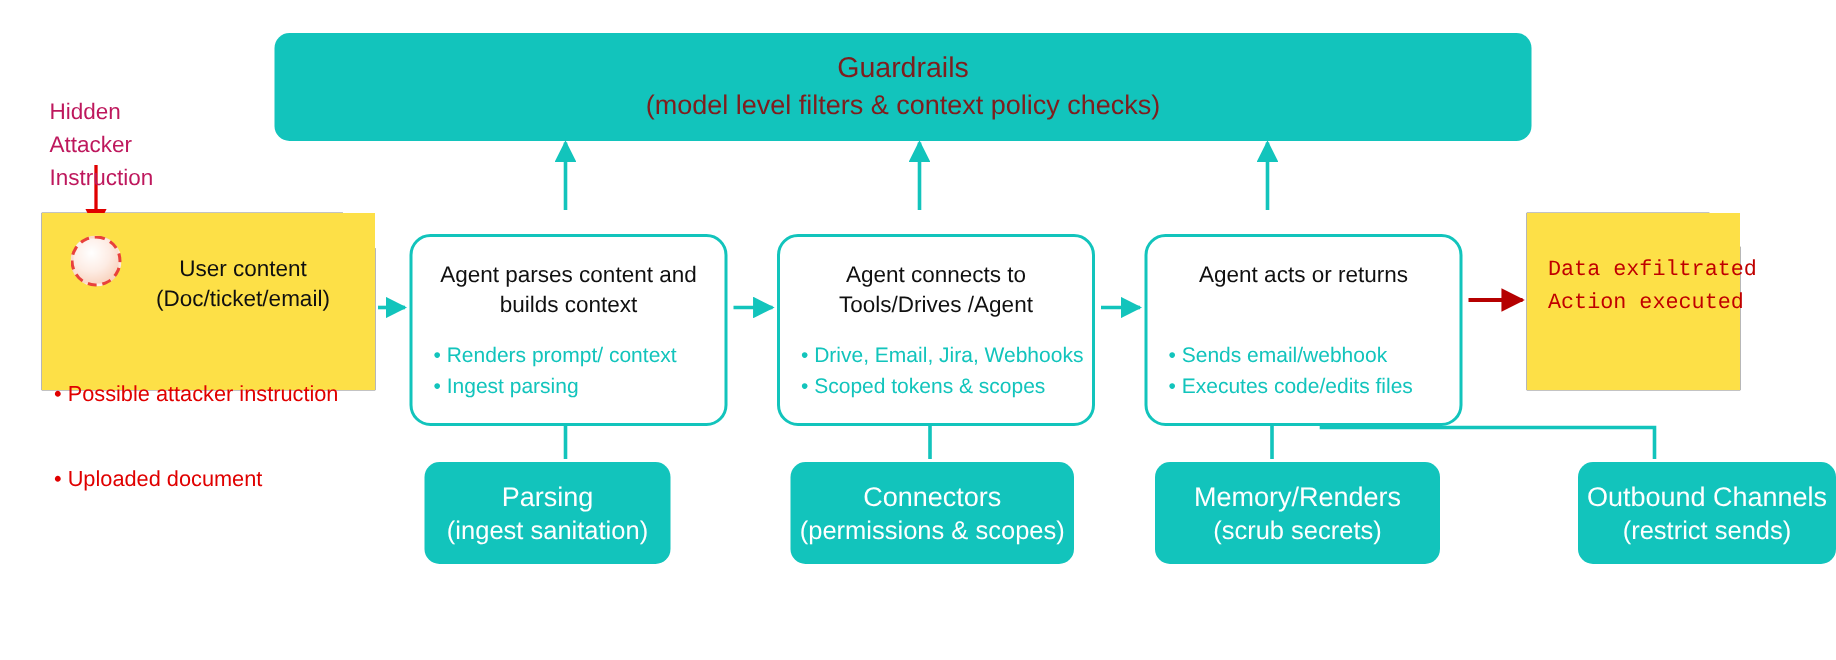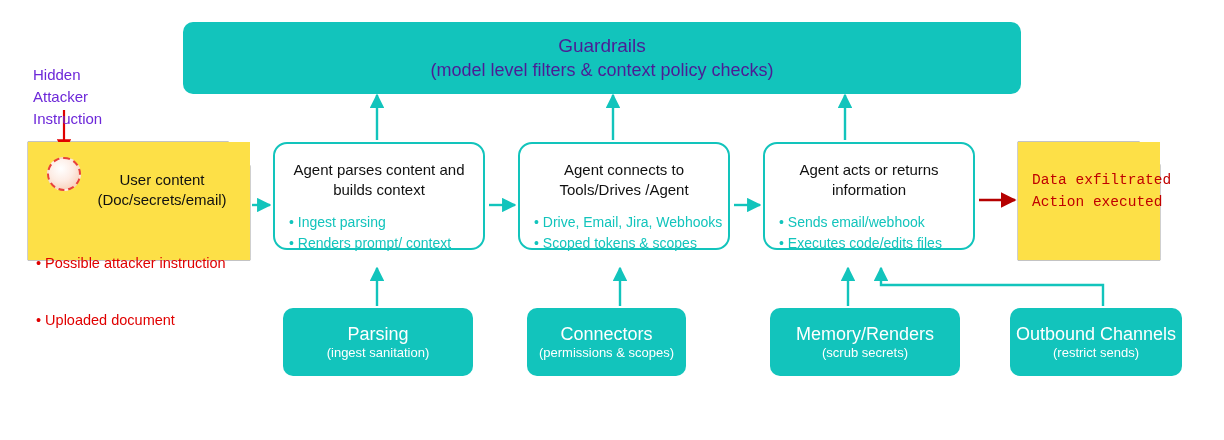--- a/index.html
+++ b/index.html
@@ -21,21 +21,21 @@
     height: 440px;
   }
   .abs { position: absolute; box-sizing: border-box; }
 
   
   .guardrails {
     left: 183px; top: 22px;
     width: 838px; height: 72px;
     background: #12C4BC;
     border-radius: 10px;
-    color: #4c1d95;
+    color: #7f1d1d;
     display: flex;
     flex-direction: column;
     align-items: center;
     justify-content: center;
     line-height: 1.3;
   }
   .guardrails .g-title { font-size: 19px; }
   .guardrails .g-sub   { font-size: 18px; }
 
   
@@ -77,30 +77,30 @@
   
   .blob {
     left: 47px; top: 157px;
     width: 34px; height: 34px;
     border-radius: 50%;
     border: 2px dashed #E8413C;
     background: radial-gradient(circle at 40% 32%, #ffffff 0%, #fdece4 45%, #f6c4a8 100%);
   }
   .attacker-label {
     left: 33px; top: 64px;
-    color: #6d28d9;
+    color: #be185d;
     font-size: 15px;
     line-height: 1.45;
     white-space: nowrap;
   }
 
   
   .procbox {
-    top: 142px;
-    height: 108px;
+    top: 156px;
+    height: 128px;
     border: 2.2px solid #12C4BC;
     border-radius: 14px;
     background: #ffffff;
   }
   .procbox .ptitle {
     position: absolute;
     left: 8px; right: 8px;
     top: 16px;
     text-align: center;
     color: #101010;
@@ -127,25 +127,25 @@
     background: #12C4BC;
     border-radius: 10px;
     color: #ffffff;
     display: flex;
     flex-direction: column;
     align-items: center;
     justify-content: center;
     line-height: 1.25;
   }
   .ctrlbox .c-title { font-size: 18px; white-space: nowrap; }
-  .ctrlbox .c-sub   { font-size: 13px; white-space: nowrap; }
-  #ctrl-1 { left: 283px; width: 190px; }
-  #ctrl-2 { left: 527px; width: 159px; }
+  .ctrlbox .c-sub   { font-size: 17px; white-space: nowrap; }
+  #ctrl-1 { left: 283px; width: 164px; }
+  #ctrl-2 { left: 527px; width: 189px; }
   #ctrl-3 { left: 770px; width: 190px; }
-  #ctrl-4 { left: 1010px; width: 172px; }
+  #ctrl-4 { left: 1052px; width: 172px; }
 </style>
 </head>
 <body>
 
 <svg id="canvas" viewBox="0 0 1224 440" xmlns="http://www.w3.org/2000/svg">
   <defs>
     <marker id="arrow-teal" viewBox="0 0 10 10" refX="9" refY="5" markerWidth="6" markerHeight="6" orient="auto-start-reverse">
       <path d="M 0 0 L 10 5 L 0 10 z" fill="#12C4BC"></path>
     </marker>
     <marker id="arrow-red" viewBox="0 0 10 10" refX="9" refY="5" markerWidth="6" markerHeight="6" orient="auto-start-reverse">
@@ -185,21 +185,21 @@
 
 <div class="abs attacker-label">
   <div>Hidden</div>
   <div>Attacker</div>
   <div>Instruction</div>
 </div>
 
 <div class="abs docbox" id="user-content-box">
   <div class="dtitle">
     <div>User content</div>
-    <div>(Doc/secrets/email)</div>
+    <div>(Doc/ticket/email)</div>
   </div>
   <div class="dbullets">
     <div>
       <span>•</span>
       <span>Possible attacker instruction</span>
     </div>
     <div>
       <span>•</span>
       <span>Uploaded document</span>
     </div>
@@ -208,25 +208,25 @@
 <div class="abs blob"></div>
 
 <div class="abs procbox" id="proc-1">
   <div class="ptitle">
     <div>Agent parses content and</div>
     <div>builds context</div>
   </div>
   <div class="pbullets">
     <div>
       <span>•</span>
+      <span>Renders prompt/ context</span>
+    </div>
+    <div>
+      <span>•</span>
       <span>Ingest parsing</span>
-    </div>
-    <div>
-      <span>•</span>
-      <span>Renders prompt/ context</span>
     </div>
   </div>
 </div>
 
 <div class="abs procbox" id="proc-2">
   <div class="ptitle">
     <div>Agent connects to</div>
     <div>Tools/Drives /Agent</div>
   </div>
   <div class="pbullets">
@@ -237,21 +237,20 @@
     <div>
       <span>•</span>
       <span>Scoped tokens &amp; scopes</span>
     </div>
   </div>
 </div>
 
 <div class="abs procbox" id="proc-3">
   <div class="ptitle">
     <div>Agent acts or returns</div>
-    <div>information</div>
   </div>
   <div class="pbullets">
     <div>
       <span>•</span>
       <span>Sends email/webhook</span>
     </div>
     <div>
       <span>•</span>
       <span>Executes code/edits files</span>
     </div>

